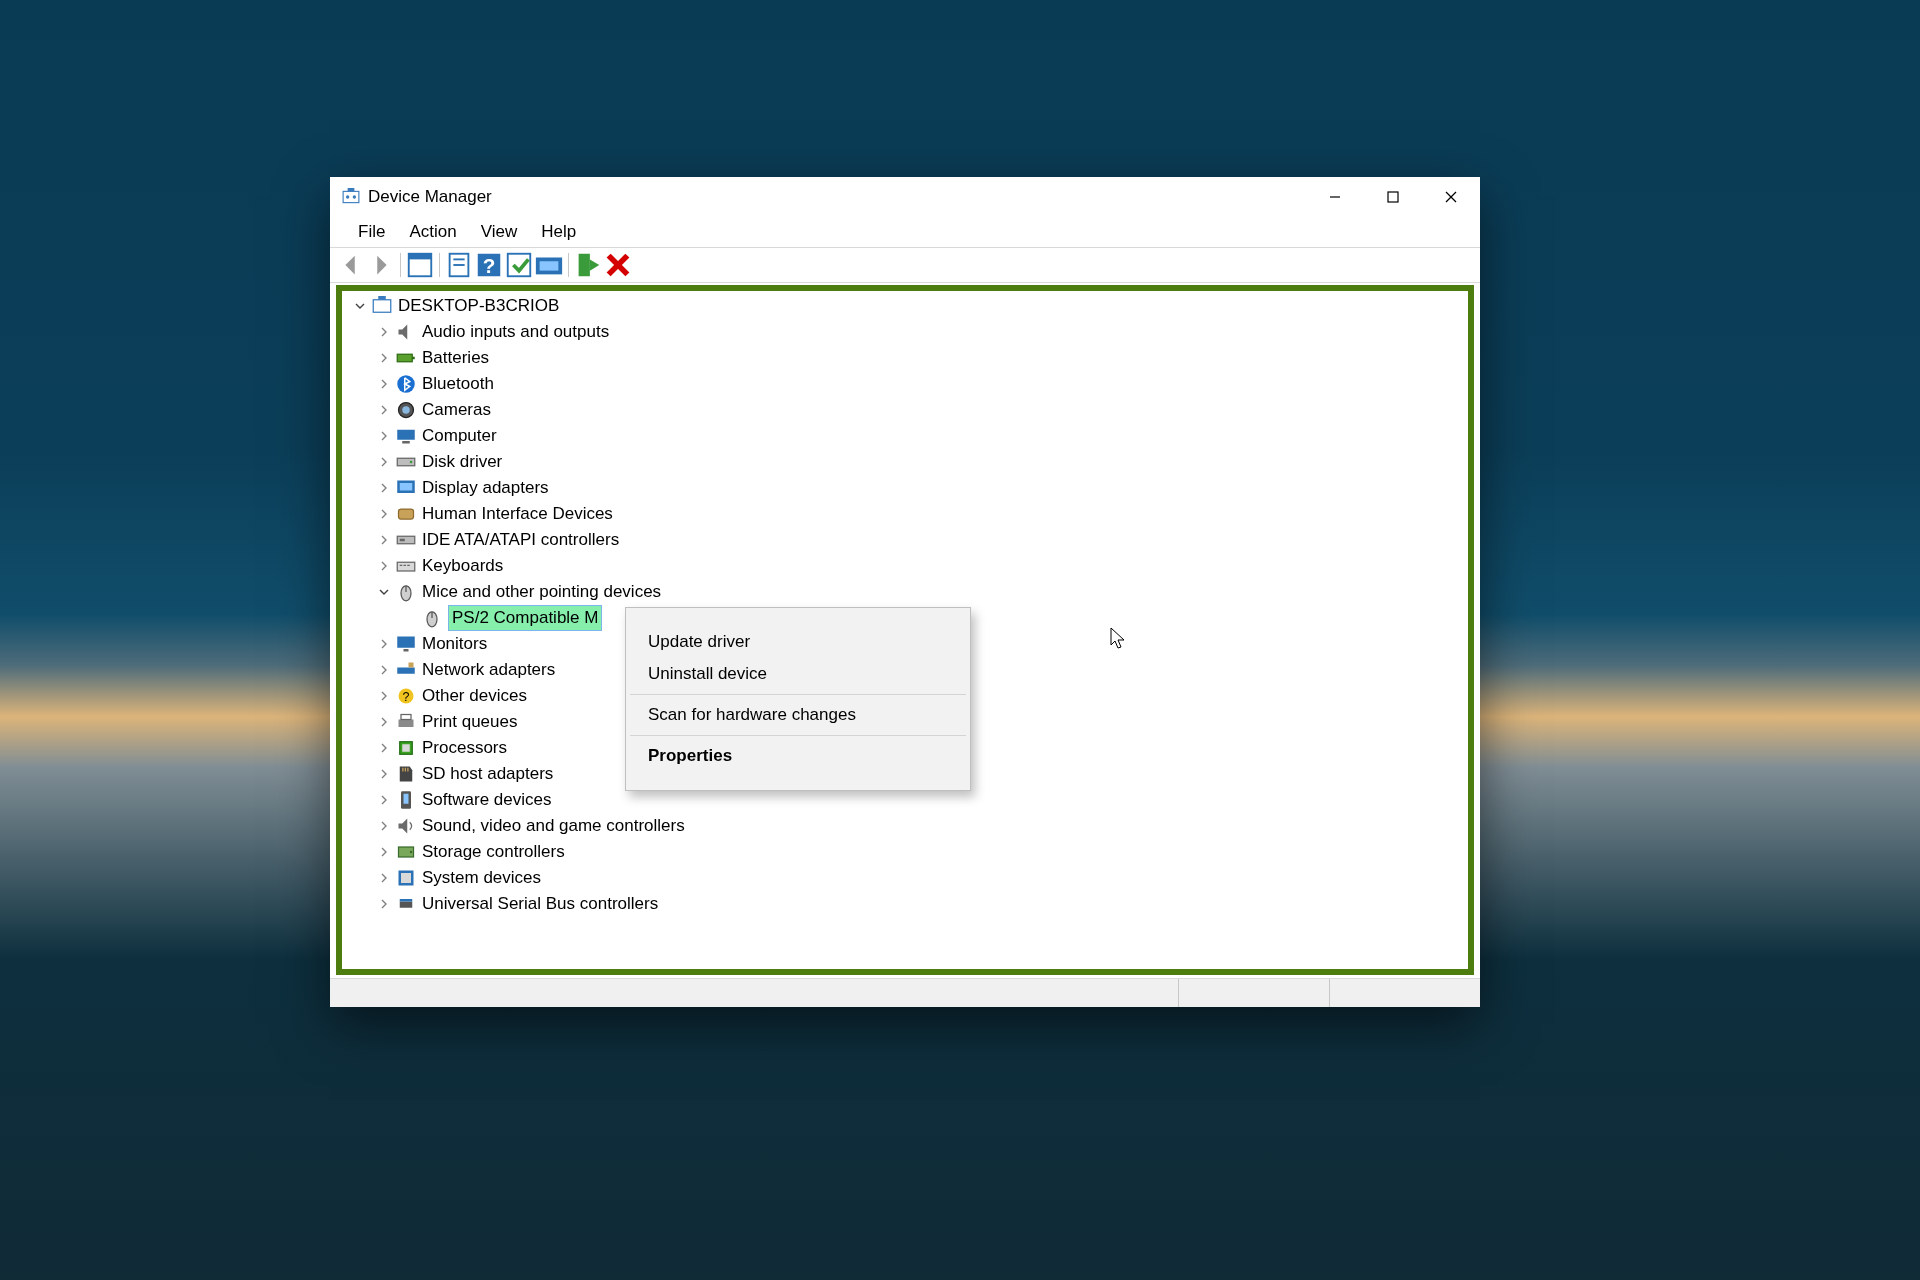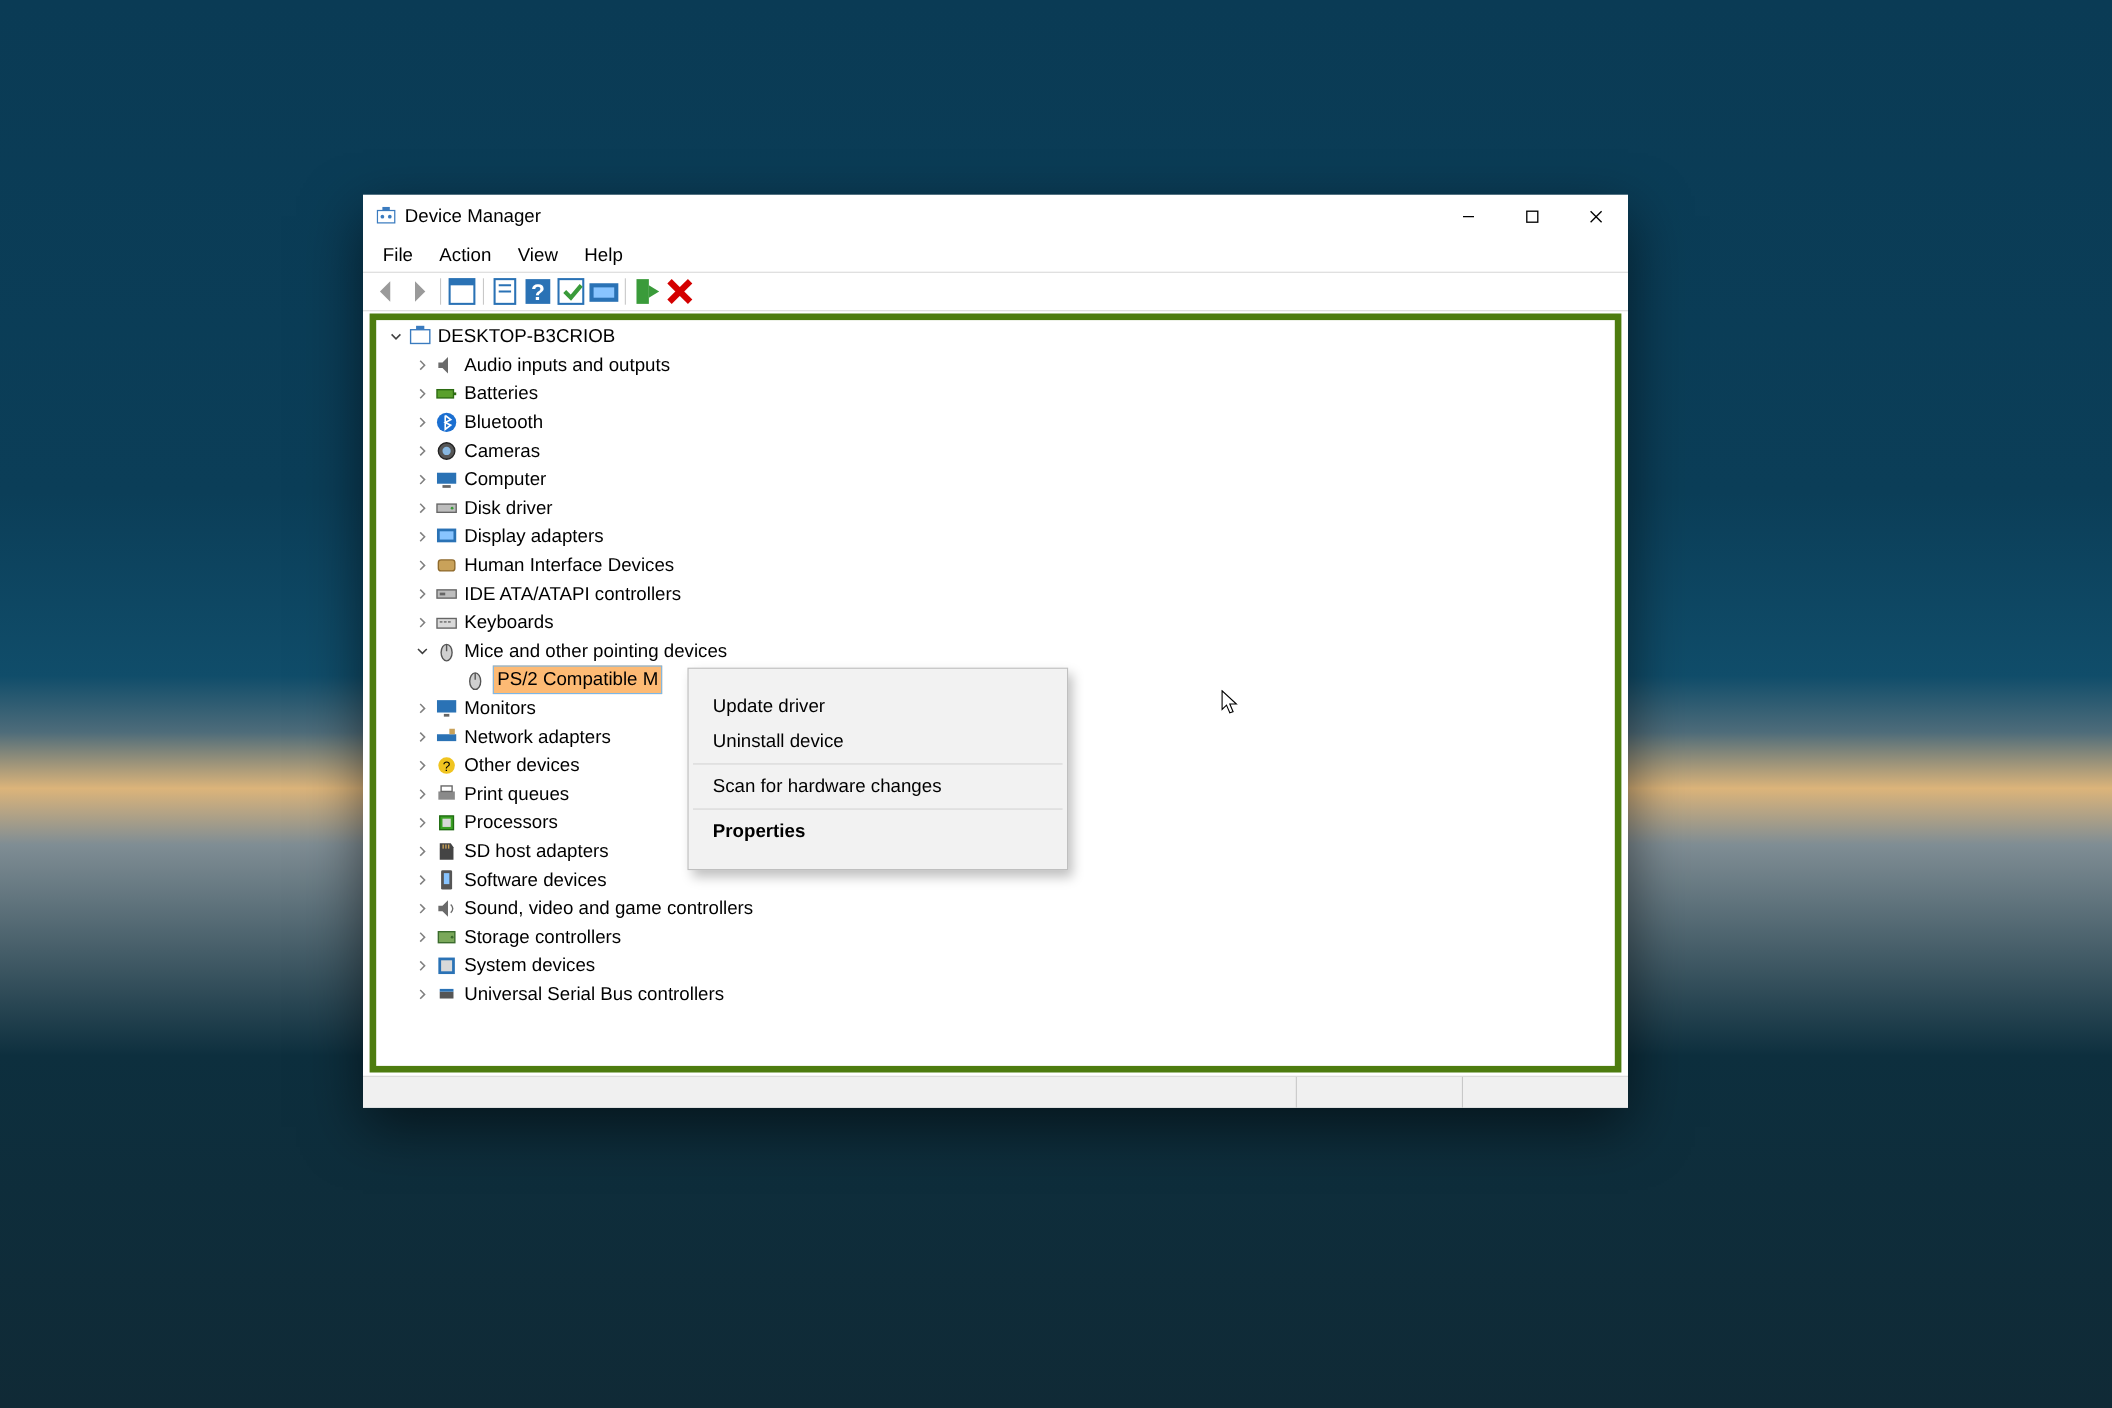--- a/index.html
+++ b/index.html
@@ -4,35 +4,35 @@
 <style>
   html,body{margin:0;padding:0;width:1920px;height:1280px;overflow:hidden;font-family:"Segoe UI",Tahoma,sans-serif;font-size:17px;color:#000;}
   .desktop{width:1920px;height:1280px;background:linear-gradient(to bottom,#0a3b55 0%,#0b3e58 35%,#104d6a 48%,#4e6c7a 52%,#dcb47a 56%,#7f8d94 60%,#0d2f3e 75%,#102a36 100%);position:relative;}
   .window{position:absolute;left:330px;top:177px;width:1150px;height:830px;background:#fff;box-shadow:0 18px 50px rgba(0,0,0,.55);}
   .titlebar{height:40px;display:flex;align-items:center;}
   .titlebar .appicon{width:18px;height:18px;margin:0 8px 0 12px;display:inline-block;}
   .titlebar .title{flex:0 0 auto;font-size:17px;}
   .titlebar .spacer{flex:1;}
   .winbtn{width:58px;height:40px;display:flex;align-items:center;justify-content:center;}
   .winbtn svg{width:14px;height:14px;}
-  .menubar{height:30px;display:flex;align-items:center;padding:0 6px;border-bottom:1px solid #d9d9d9;}
+  .menubar{height:30px;display:flex;align-items:center;padding:0 16px;border-bottom:1px solid #d9d9d9;}
   .menubar .menuitem{padding:3px 12px;font-size:17px;}
   .toolbar{height:34px;display:flex;align-items:center;padding:0 6px;border-bottom:1px solid #d9d9d9;gap:0;}
   .tbtn{width:30px;height:28px;display:flex;align-items:center;justify-content:center;}
   .tsep{width:1px;height:24px;background:#c8c8c8;margin:0 4px;}
   .content{position:absolute;left:6px;right:6px;top:108px;bottom:32px;border:6px solid #4d7c0f;background:#fff;overflow:hidden;}
   .tree{padding:2px 4px;font-size:17px;line-height:26px;}
   .row{display:flex;align-items:center;height:26px;white-space:nowrap;}
   .exp{width:16px;height:16px;margin-right:4px;display:flex;align-items:center;justify-content:center;color:#666;}
   .exp svg{width:10px;height:10px;}
   .icon{width:20px;height:20px;margin-right:6px;display:inline-flex;align-items:center;justify-content:center;}
   .lvl0{padding-left:6px;}
   .lvl1{padding-left:30px;}
   .lvl2{padding-left:56px;}
-  .sel{background:#fdba74;outline:1px solid #7ab7e8;outline-offset:-1px;}
+  .sel{background:#86efac;outline:1px solid #7ab7e8;outline-offset:-1px;}
   .statusbar{position:absolute;left:0;right:0;bottom:0;height:28px;background:#f0f0f0;border-top:1px solid #d9d9d9;display:flex;}
   .statusbar .cell{border-left:1px solid #c8c8c8;width:150px;height:100%;}
   .statusbar .fill{flex:1;}
   .ctxmenu{position:absolute;background:#f2f2f2;border:1px solid #bfbfbf;box-shadow:4px 6px 10px rgba(0,0,0,.25);padding:18px 2px;font-size:17px;}
   .ctxmenu .mi{padding:6px 30px 6px 20px;white-space:nowrap;}
   .ctxmenu .mi.bold{font-weight:700;}
   .ctxmenu .msep{height:1px;background:#d4d4d4;margin:4px 2px;}
   .cursor{position:absolute;width:18px;height:24px;}
 </style>
 </head>

